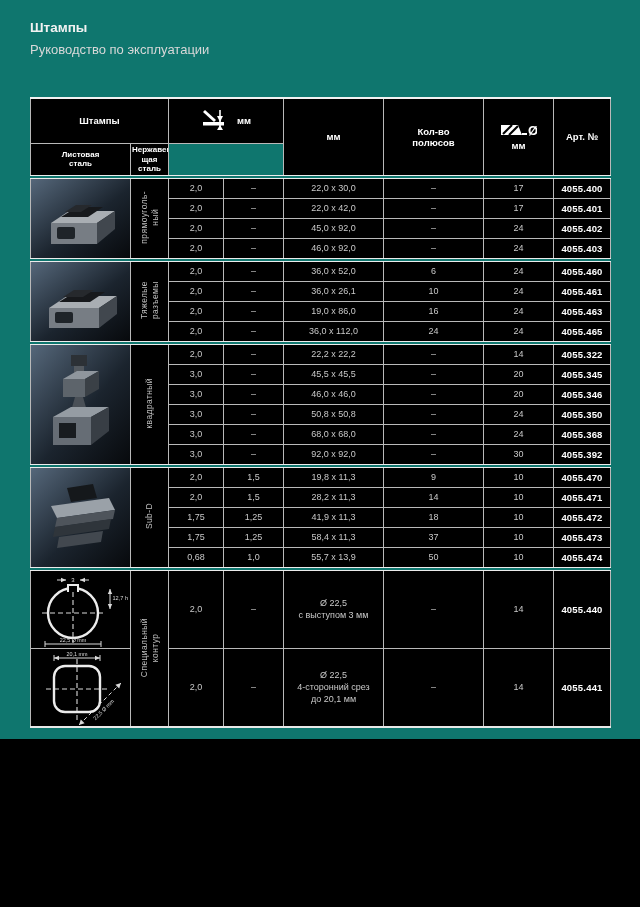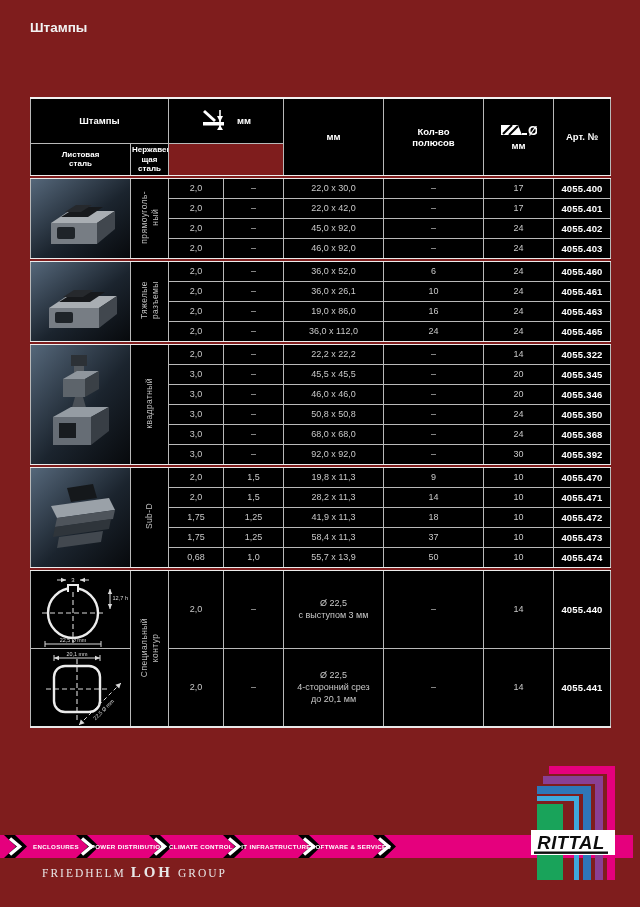--- a/index.html
+++ b/index.html
@@ -1,16 +1,16 @@
 <!DOCTYPE html>
 <html><head>
 <meta charset="utf-8">
 <style>
   html,body{margin:0;padding:0;background:#000;}
-  #page{position:relative;width:640px;height:907px;background:#7f1d1d;overflow:hidden;
+  #page{position:relative;width:640px;height:739px;background:#0f766e;overflow:hidden;
         font-family:"Liberation Sans",sans-serif;color:#ddd;}
   
   #title{position:absolute;left:30px;top:20px;font-size:13.5px;font-weight:bold;color:#f2f2f2;}
   #subtitle{position:absolute;left:30px;top:42px;font-size:13px;color:#d8d8d8;}
   
   table{position:absolute;left:30px;top:97px;width:580px;border-collapse:collapse;table-layout:fixed;
         border-bottom:2px solid #e8e8e8;}
   th,td{border:1px solid #b9b9b9;background:#000;overflow:hidden;}
   thead th{color:#fff;font-size:9.5px;font-weight:bold;text-align:center;line-height:1.2;}
   thead tr:first-child th{border-top:2px solid #f2f2f2;height:42px;}
@@ -29,20 +29,21 @@
   #logo{position:absolute;left:531px;top:766px;}
   #groupline{position:absolute;left:42px;top:864px;font-family:"Liberation Serif",serif;
         color:#e8e8e8;font-size:11.5px;letter-spacing:2px;}
   #groupline .loh{font-weight:bold;font-size:15px;letter-spacing:3px;}
 </style>
 </head>
 <body>
 
 <div id="page">
   <div id="title">Штампы</div>
+  <div id="subtitle">Руководство по эксплуатации</div>
 
   <table>
     <colgroup>
       <col style="width:100px">
         <col style="width:38px">
         <col style="width:55px">
         <col style="width:60px">
       <col style="width:100px">
         <col style="width:100px">
         <col style="width:70px">

